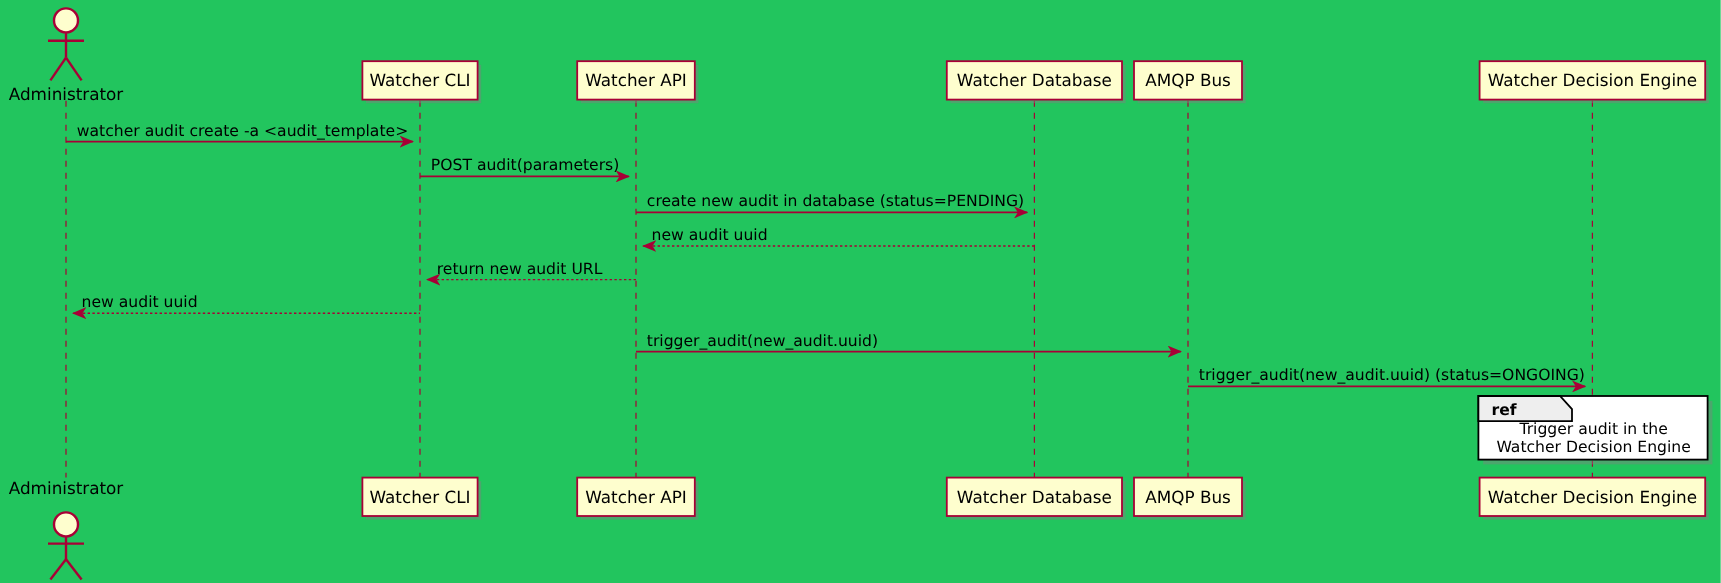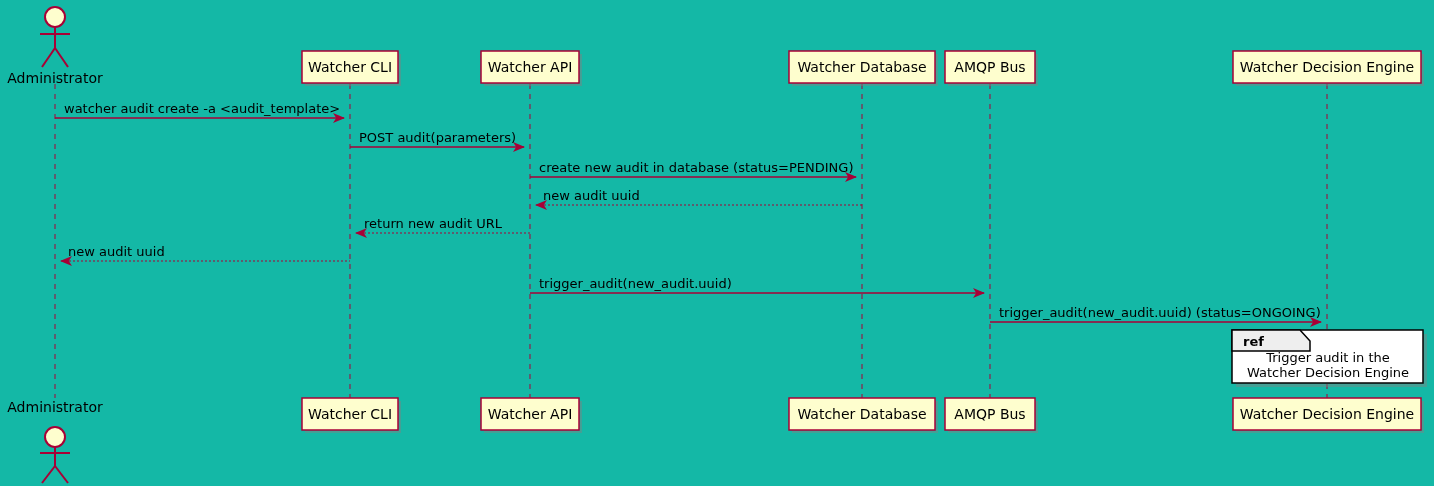--- a/index.html
+++ b/index.html
@@ -9,21 +9,21 @@
     background: #FFFFFF;
   }
   body {
     font-family: "DejaVu Sans", sans-serif;
   }
   #diagram-root {
     position: relative;
     width: 1434px;
     height: 486px;
     overflow: hidden;
-    background: #14b8a6;
+    background: #22c55e;
   }
   svg#seq-svg {
     position: absolute;
     left: 0;
     top: 0;
     width: 1434px;
     height: 486px;
   }
   .participant-box-rect {
     fill: #FEFECE;

